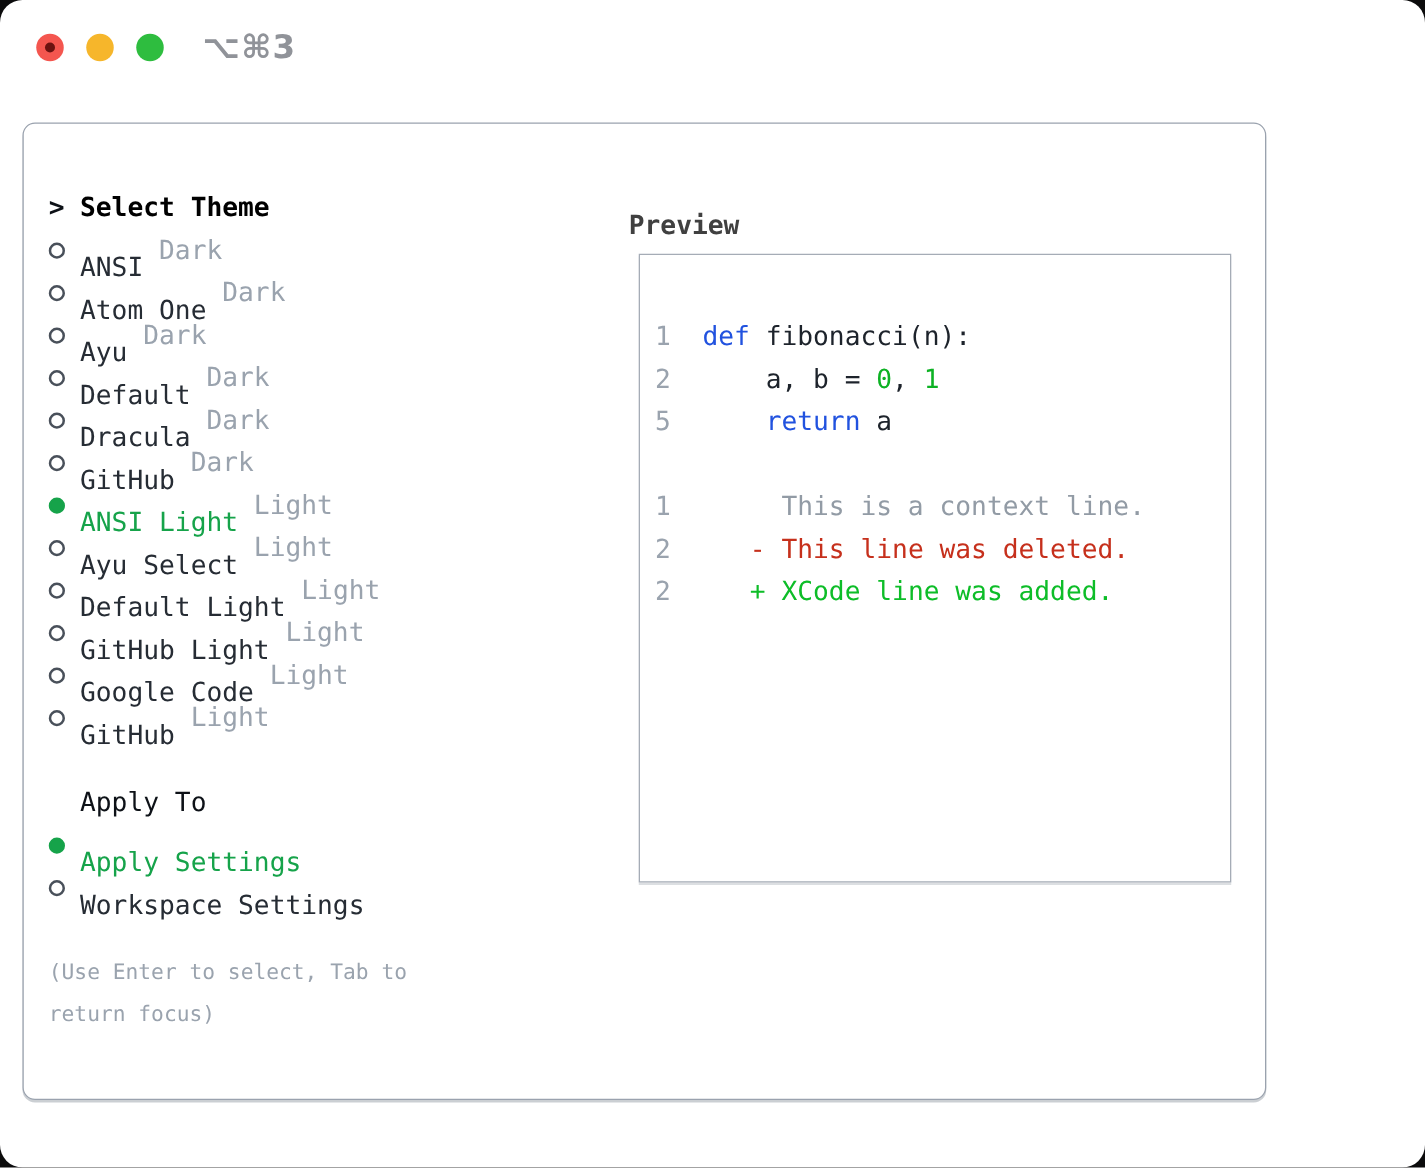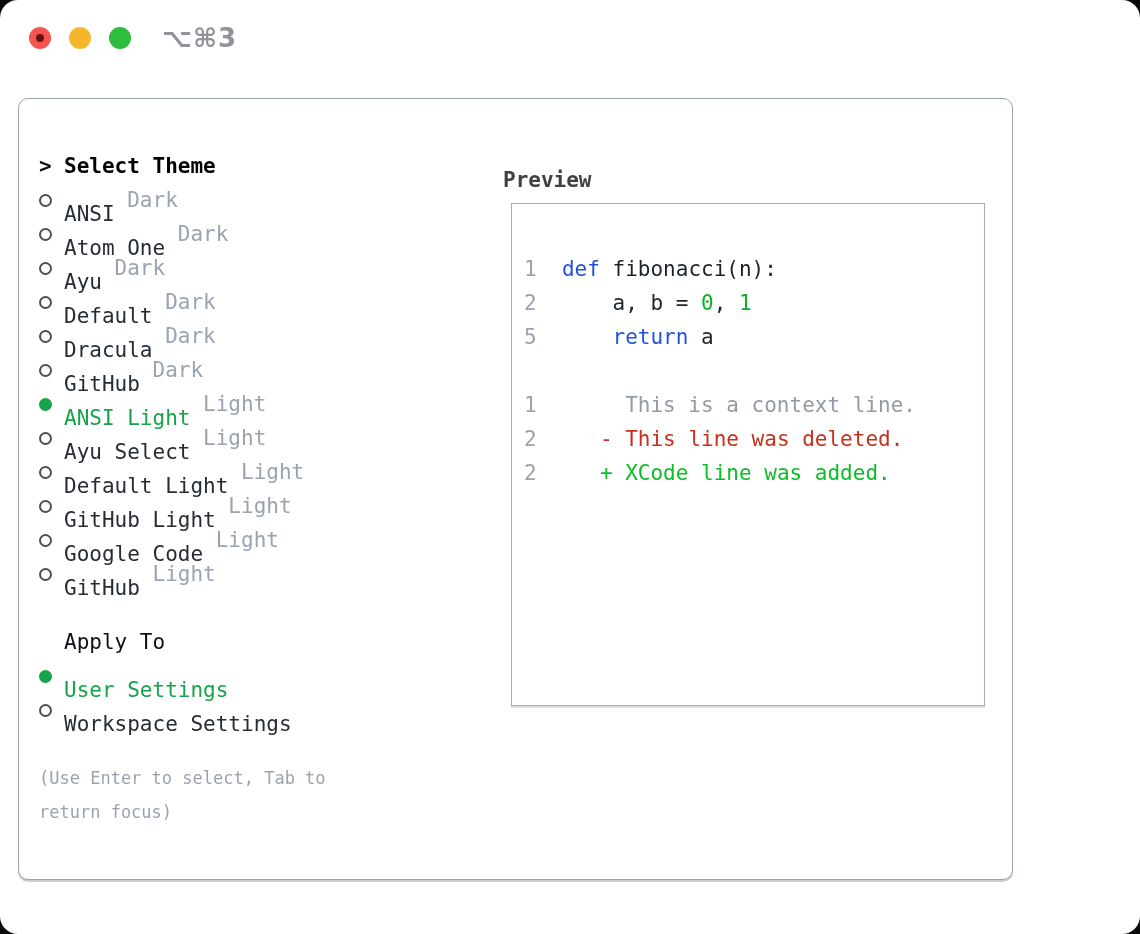--- a/index.html
+++ b/index.html
@@ -98,21 +98,21 @@
         </div>
 
       <div class="row"></div>
 
       <div class="row">
         <span class="marker"></span>
         <span class="hdr2">Apply To</span>
       </div>
 
       <div>
-          <div class="row"><span class="marker"><span class="circle sel"></span></span><span class="label sel">User Settings</span></div>
+          <div class="row"><span class="marker"><span class="circle sel"></span></span><span class="label sel">Apply Settings</span></div>
           <div class="row"><span class="marker"><span class="circle"></span></span><span class="label">Workspace Settings</span></div>
         </div>
 
       <div class="row"></div>
 
       <div class="hint-line">(Use Enter to select, Tab to</div>
       <div class="hint-line">return focus)</div>
     </div>
 
     <div class="preview-header">Preview</div>

